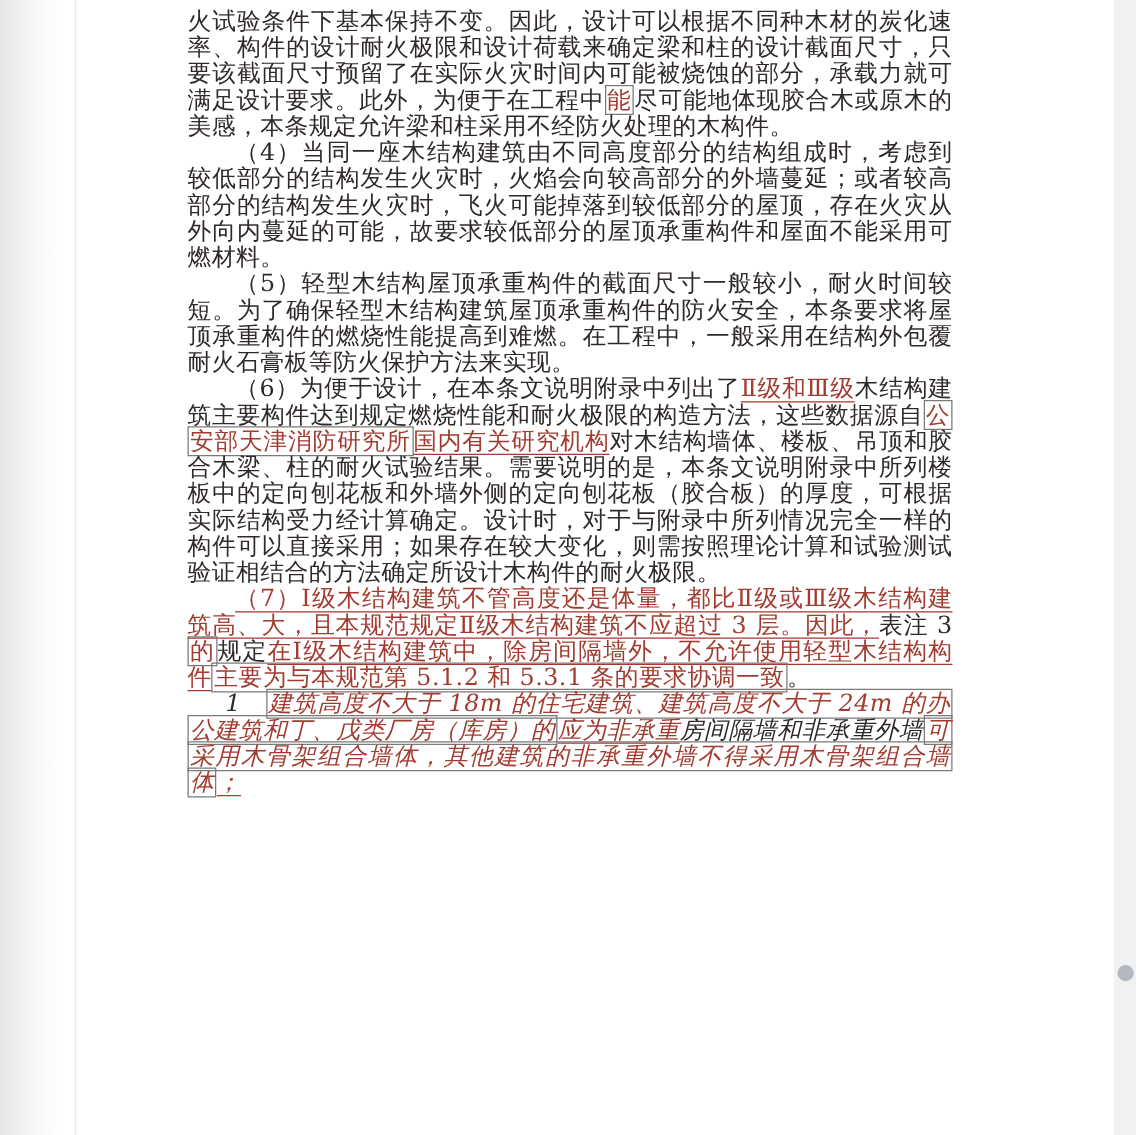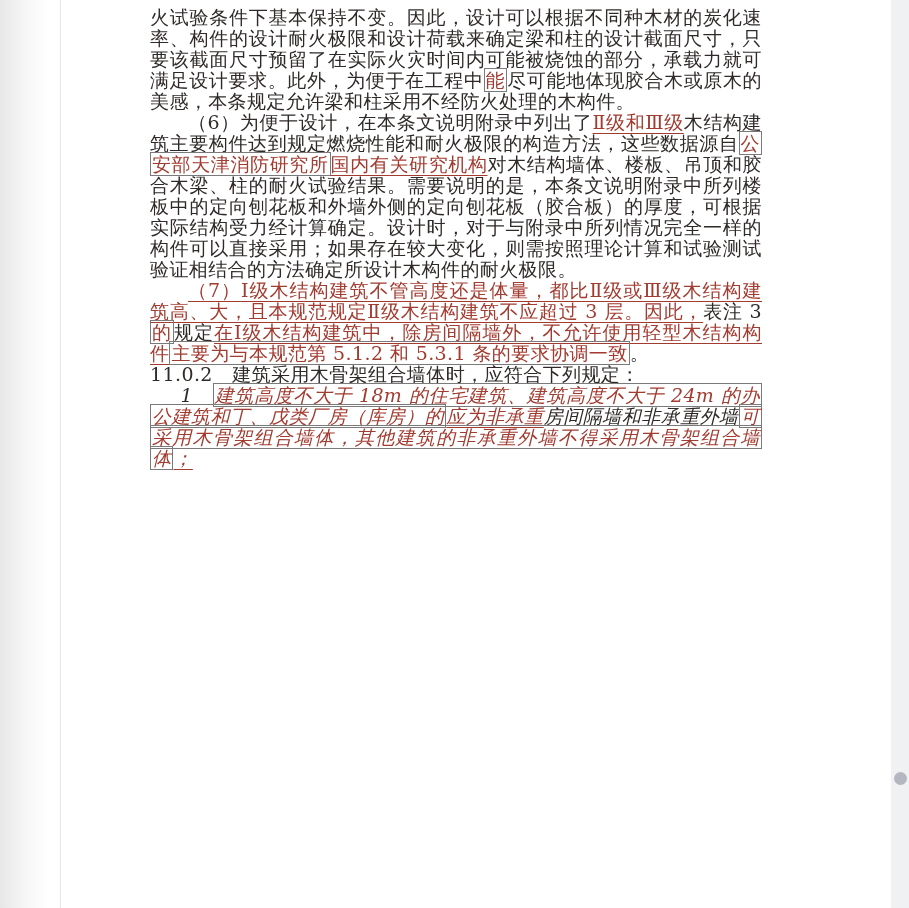--- a/index.html
+++ b/index.html
@@ -69,23 +69,24 @@
   }
 </style>
 </head>
 <body style="background: rgb(255, 255, 255);">
 
 <div class="page">
   <div class="left-shadow"></div>
 
   <div class="content" id="doc-content">
       <p class="p-cont"><span class="run-n">火试验条件下基本保持不变。因此，设计可以根据不同种木材的炭化速率、构件的设计耐火极限和设计荷载来确定梁和柱的设计截面尺寸，只要该截面尺寸预留了在实际火灾时间内可能被烧蚀的部分，承载力就可满足设计要求。此外，为便于在工程中</span><span class="run-d" style="color: rgb(162, 59, 48); border-color: rgb(122, 122, 122);">能</span><span class="run-n">尽可能地体现胶合木或原木的美感，本条规定允许梁和柱采用不经防火处理的木构件。</span></p>
+      <p class="p-body"><span class="run-n">（4）当同一座木结构建筑由不同高度部分的结构组成时，考虑到较低部分的结构发生火灾时，火焰会向较高部分的外墙蔓延；或者较高部分的结构发生火灾时，飞火可能掉落到较低部分的屋顶，存在火灾从外向内蔓延的可能，故要求较低部分的屋顶承重构件和屋面不能采用可燃材料。</span></p>
+      <p class="p-body"><span class="run-n">（5）轻型木结构屋顶承重构件的截面尺寸一般较小，耐火时间较短。为了确保轻型木结构建筑屋顶承重构件的防火安全，本条要求将屋顶承重构件的燃烧性能提高到难燃。在工程中，一般采用在结构外包覆耐火石膏板等防火保护方法来实现。</span></p>
       <p class="p-body"><span class="run-n">（6）为便于设计，在本条文说明附录中列出了</span><span class="run-i" style="color: rgb(162, 59, 48); text-decoration-color: rgb(162, 59, 48);">Ⅱ级和Ⅲ级</span><span class="run-n">木结构建筑主要构件达到规定燃烧性能和耐火极限的构造方法，这些数据源自</span><span class="run-d" style="color: rgb(162, 59, 48); border-color: rgb(122, 122, 122);">公安部天津消防研究所</span><span class="run-i" style="color: rgb(162, 59, 48); text-decoration-color: rgb(162, 59, 48);">国内有关研究机构</span><span class="run-n">对木结构墙体、楼板、吊顶和胶合木梁、柱的耐火试验结果。需要说明的是，本条文说明附录中所列楼板中的定向刨花板和外墙外侧的定向刨花板（胶合板）的厚度，可根据实际结构受力经计算确定。设计时，对于与附录中所列情况完全一样的构件可以直接采用；如果存在较大变化，则需按照理论计算和试验测试验证相结合的方法确定所设计木构件的耐火极限。</span></p>
       <p class="p-body"><span class="run-i" style="color: rgb(162, 59, 48); text-decoration-color: rgb(162, 59, 48);">（7）Ⅰ级木结构建筑不管高度还是体量，都比Ⅱ级或Ⅲ级木结构建筑高、大，且本规范规定Ⅱ级木结构建筑不应超过 3 层。因此，</span><span class="run-n">表注 3 </span><span class="run-d" style="color: rgb(162, 59, 48); border-color: rgb(122, 122, 122);">的</span><span class="run-n">规定</span><span class="run-i" style="color: rgb(162, 59, 48); text-decoration-color: rgb(162, 59, 48);">在Ⅰ级木结构建筑中，除房间隔墙外，不允许使用轻型木结构构件</span><span class="run-d" style="color: rgb(162, 59, 48); border-color: rgb(122, 122, 122);">主要为与本规范第 5.1.2 和 5.3.1 条的要求协调一致</span><span class="run-n">。</span></p>
-      <p class="p-clause"><span class="run-n">11.0.2　建筑采用木骨架组合墙体时，应符合下列规定：</span></p>
       <p class="p-item"><span class="run-n">1　</span><span class="run-d" style="color: rgb(162, 59, 48); border-color: rgb(122, 122, 122);">建筑高度不大于 18m 的住宅建筑、建筑高度不大于 24m 的办公建筑和丁、戊类厂房（库房）的</span><span class="run-i" style="color: rgb(162, 59, 48); text-decoration-color: rgb(162, 59, 48);">应为非承重</span><span class="run-n">房间隔墙和非承重外墙</span><span class="run-d" style="color: rgb(162, 59, 48); border-color: rgb(122, 122, 122);">可采用木骨架组合墙体，其他建筑的非承重外墙不得采用木骨架组合墙体</span><span class="run-i" style="color: rgb(162, 59, 48); text-decoration-color: rgb(162, 59, 48);">；</span></p>
       <p class="p-item"></p>
     </div>
 
   <div class="scrollbar-track" style="background: rgb(240, 241, 242);">
     <div class="scrollbar-thumb" style="background: rgb(180, 183, 191);"></div>
   </div>
 </div>
 
 </body></html>

